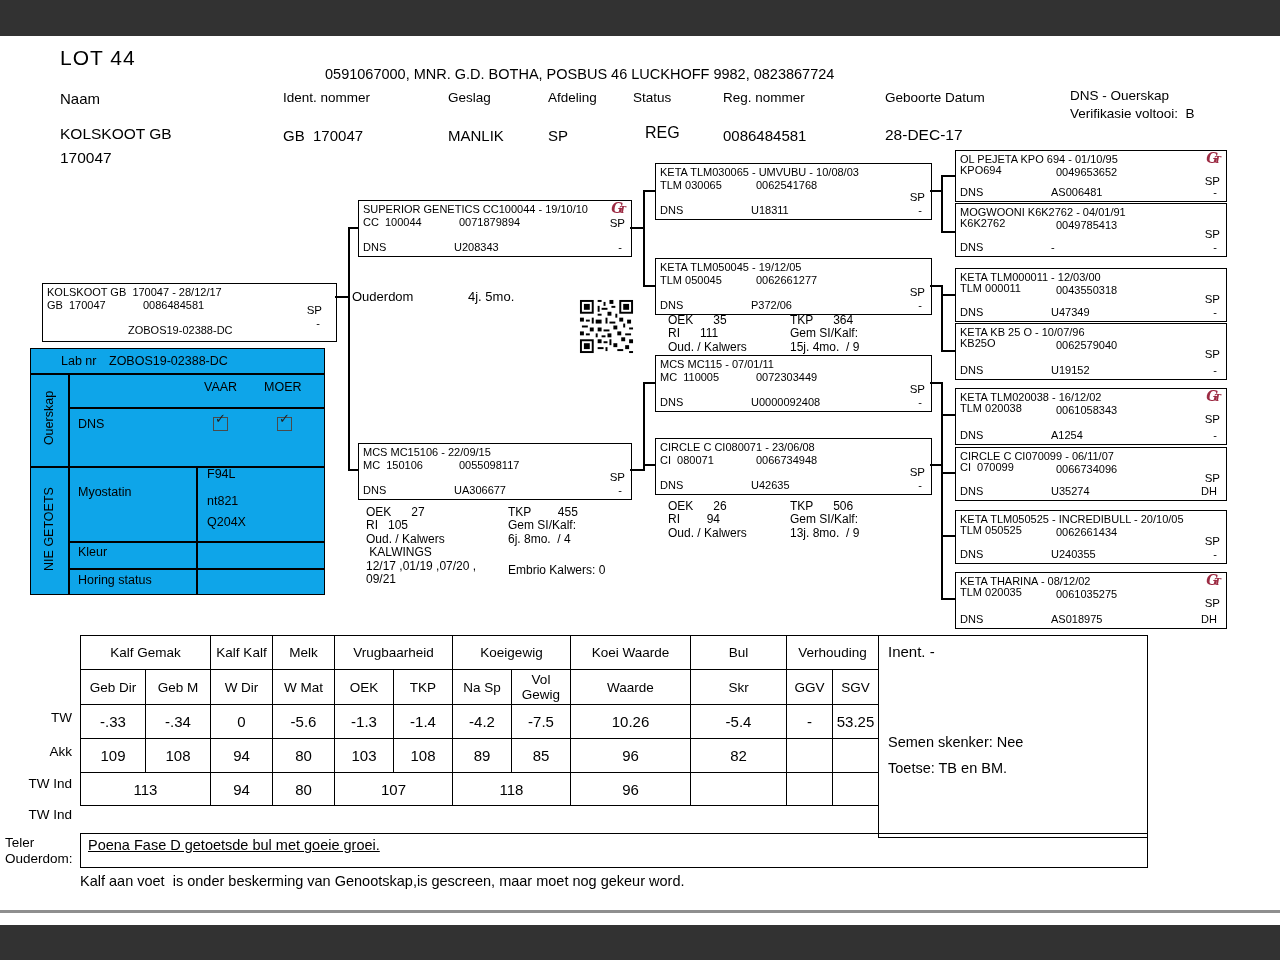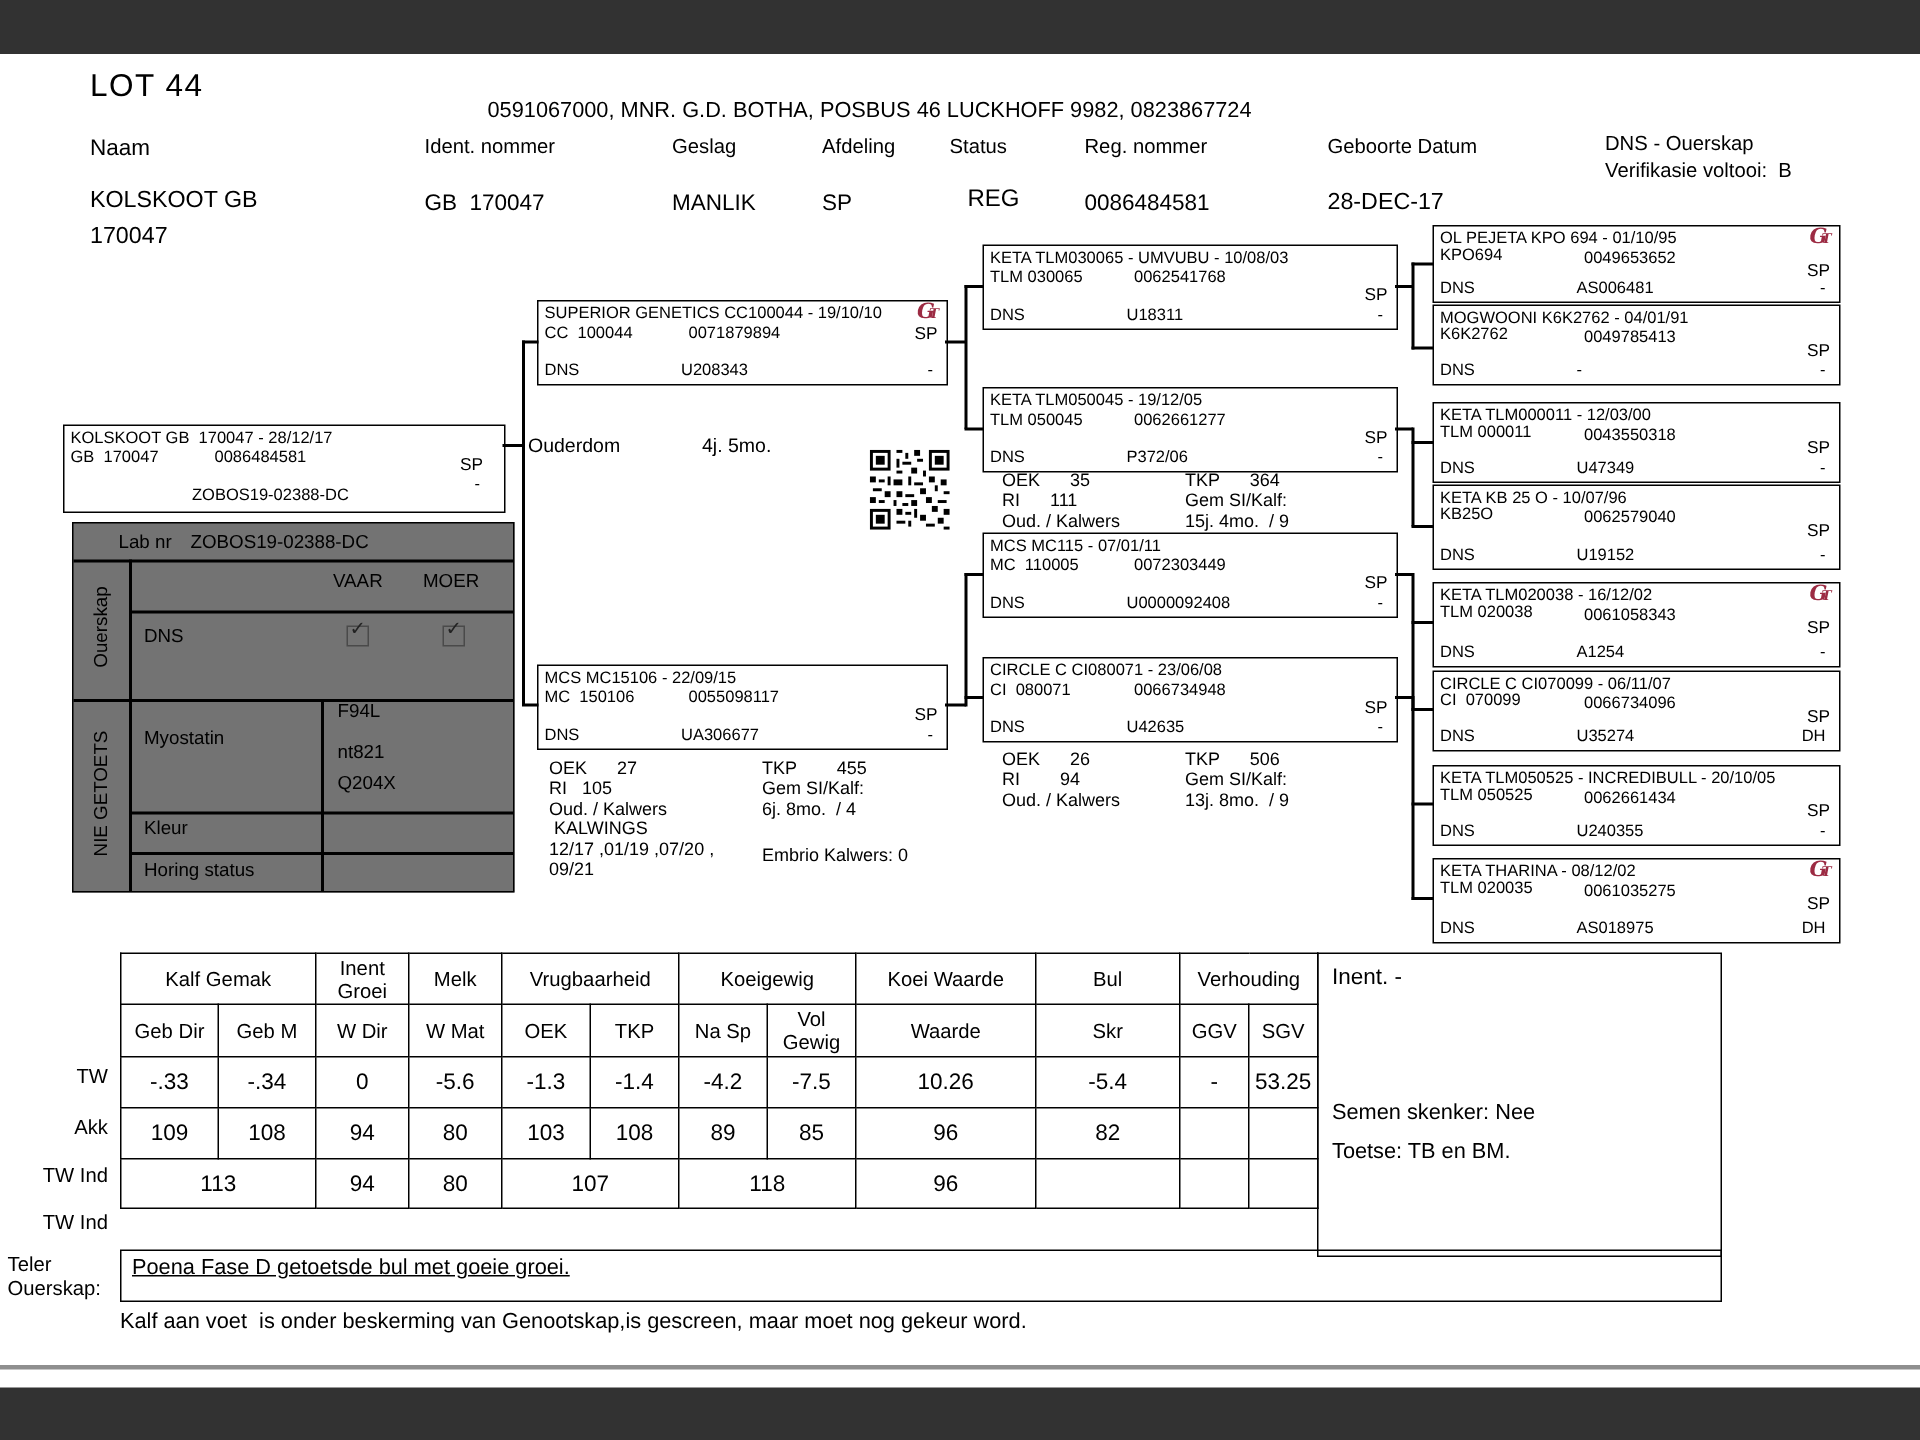--- a/index.html
+++ b/index.html
@@ -19,22 +19,22 @@
   .pb-dnsv{left:95px;bottom:3px;}
   .pb-suf{right:9px;bottom:3px;}
   .pbox.small .pb-id{top:13px}
   .pbox.small .pb-sp{top:24px}
   .gt-logo{right:5px;top:1px;color:#9c2b43;font-family:"DejaVu Serif",serif;
            font-weight:bold;font-style:italic;line-height:12px;}
   .gt-logo .g{font-size:14px;}
   .gt-logo .tt{font-size:9px;margin-left:-4px;}
   .gt-logo ~ .pb-sp{top:16px;}
   
-  .lab-panel{position:absolute;left:48px;top:348px;width:293px;height:245px;
-             border:1.5px solid #000;background:#737373;font-size:12.5px;}
+  .lab-panel{position:absolute;left:30px;top:348px;width:293px;height:245px;
+             border:1.5px solid #000;background:#0ea5e9;font-size:12.5px;}
   .lab-panel .in{position:absolute;white-space:pre;}
   .vtext{position:absolute;transform:rotate(-90deg);transform-origin:center;
          white-space:nowrap;font-size:12.5px;text-align:center;}
   .cbx{position:absolute;width:13px;height:12px;border:1.5px solid #4a4a4a;}
   .cbx .ck{position:absolute;left:1px;top:-7px;font-size:13px;color:#222;}
   
   .stat{position:absolute;font-size:12px;line-height:13.4px;}
   .stat div{white-space:pre;}
   
   table.ebv{position:absolute;left:80px;top:635px;border-collapse:collapse;table-layout:fixed;}
@@ -384,21 +384,21 @@
       <col style="width:59px">
       <col style="width:59px">
     <col style="width:120px">
       <col style="width:96px">
       <col style="width:46px">
       <col style="width:46px">
   </colgroup>
   <tbody>
       <tr class="rh1">
     <th colspan="2">Kalf Gemak</th>
-    <th>Inent Groei</th>
+    <th>Kalf Kalf</th>
     <th>Melk</th>
     <th colspan="2">Vrugbaarheid</th>
     <th colspan="2">Koeigewig</th>
     <th>Koei Waarde</th>
     <th>Bul</th>
     <th colspan="2">Verhouding</th>
   </tr>
   <tr class="rh2">
     <th>Geb Dir</th>
     <th>Geb M</th>
@@ -460,18 +460,18 @@
 <div class="rowlab" style="top:776px;">TW Ind</div>
 <div class="rowlab" style="top:807px;">TW Ind</div>
 
 <div class="inent-box">
   <div class="t" style="left:9px;top:7px;font-size:15px;">Inent. -</div>
   <div class="t" style="left:9px;top:98px;font-size:14.5px;">Semen skenker: Nee</div>
   <div class="t" style="left:9px;top:124px;font-size:14.5px;">Toetse: TB en BM.</div>
 </div>
 
 <div class="t" style="left:5px;top:835px;font-size:13.5px;">Teler</div>
-<div class="t" style="left:5px;top:851px;font-size:13.5px;">Ouerskap:</div>
+<div class="t" style="left:5px;top:851px;font-size:13.5px;">Ouderdom:</div>
 <div class="teler-box">
   <div class="t" style="left:7px;top:3px;font-size:14.5px;text-decoration:underline;">Poena Fase D getoetsde bul met goeie groei.</div>
 </div>
 
 <div class="t" style="left:80px;top:873px;font-size:14.5px;">Kalf aan voet  is onder beskerming van Genootskap,is gescreen, maar moet nog gekeur word.</div>
 
 </body></html>

